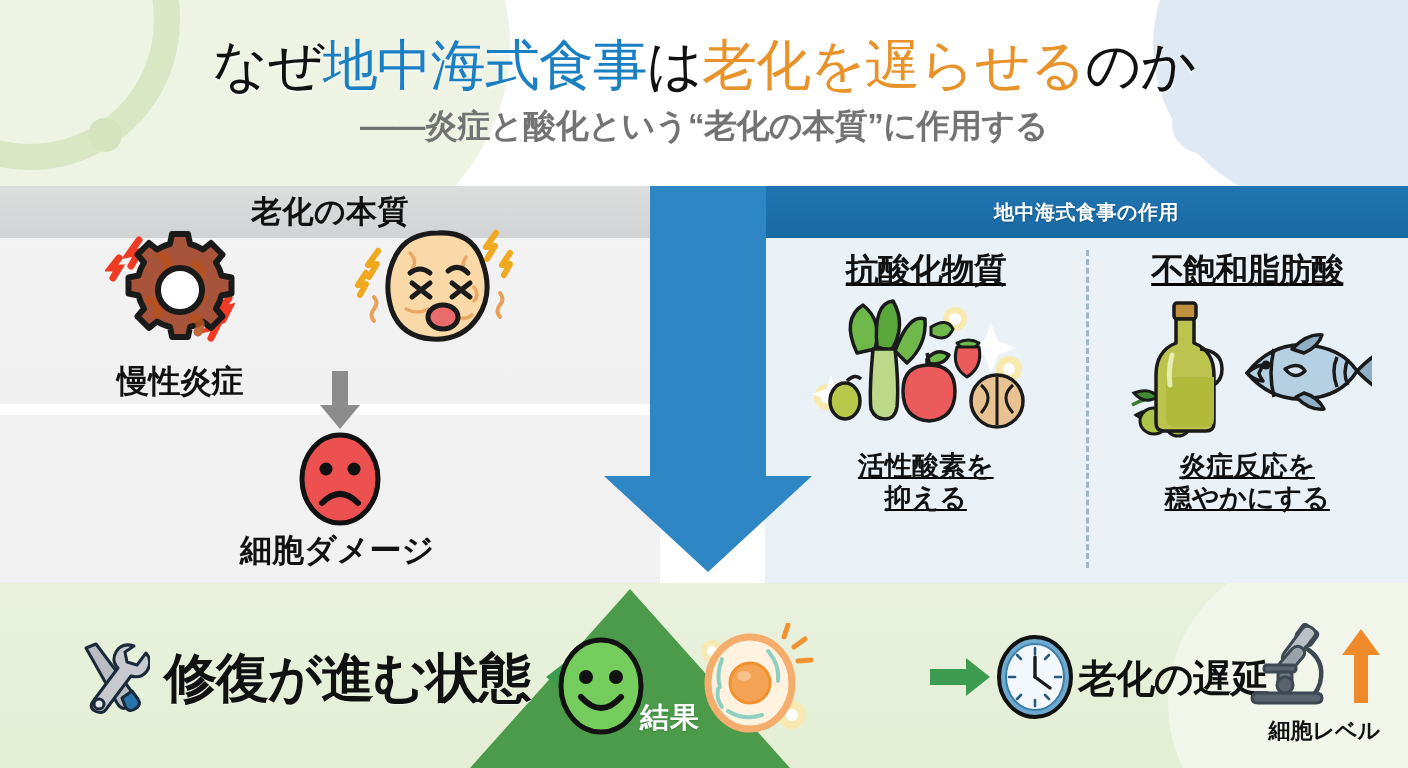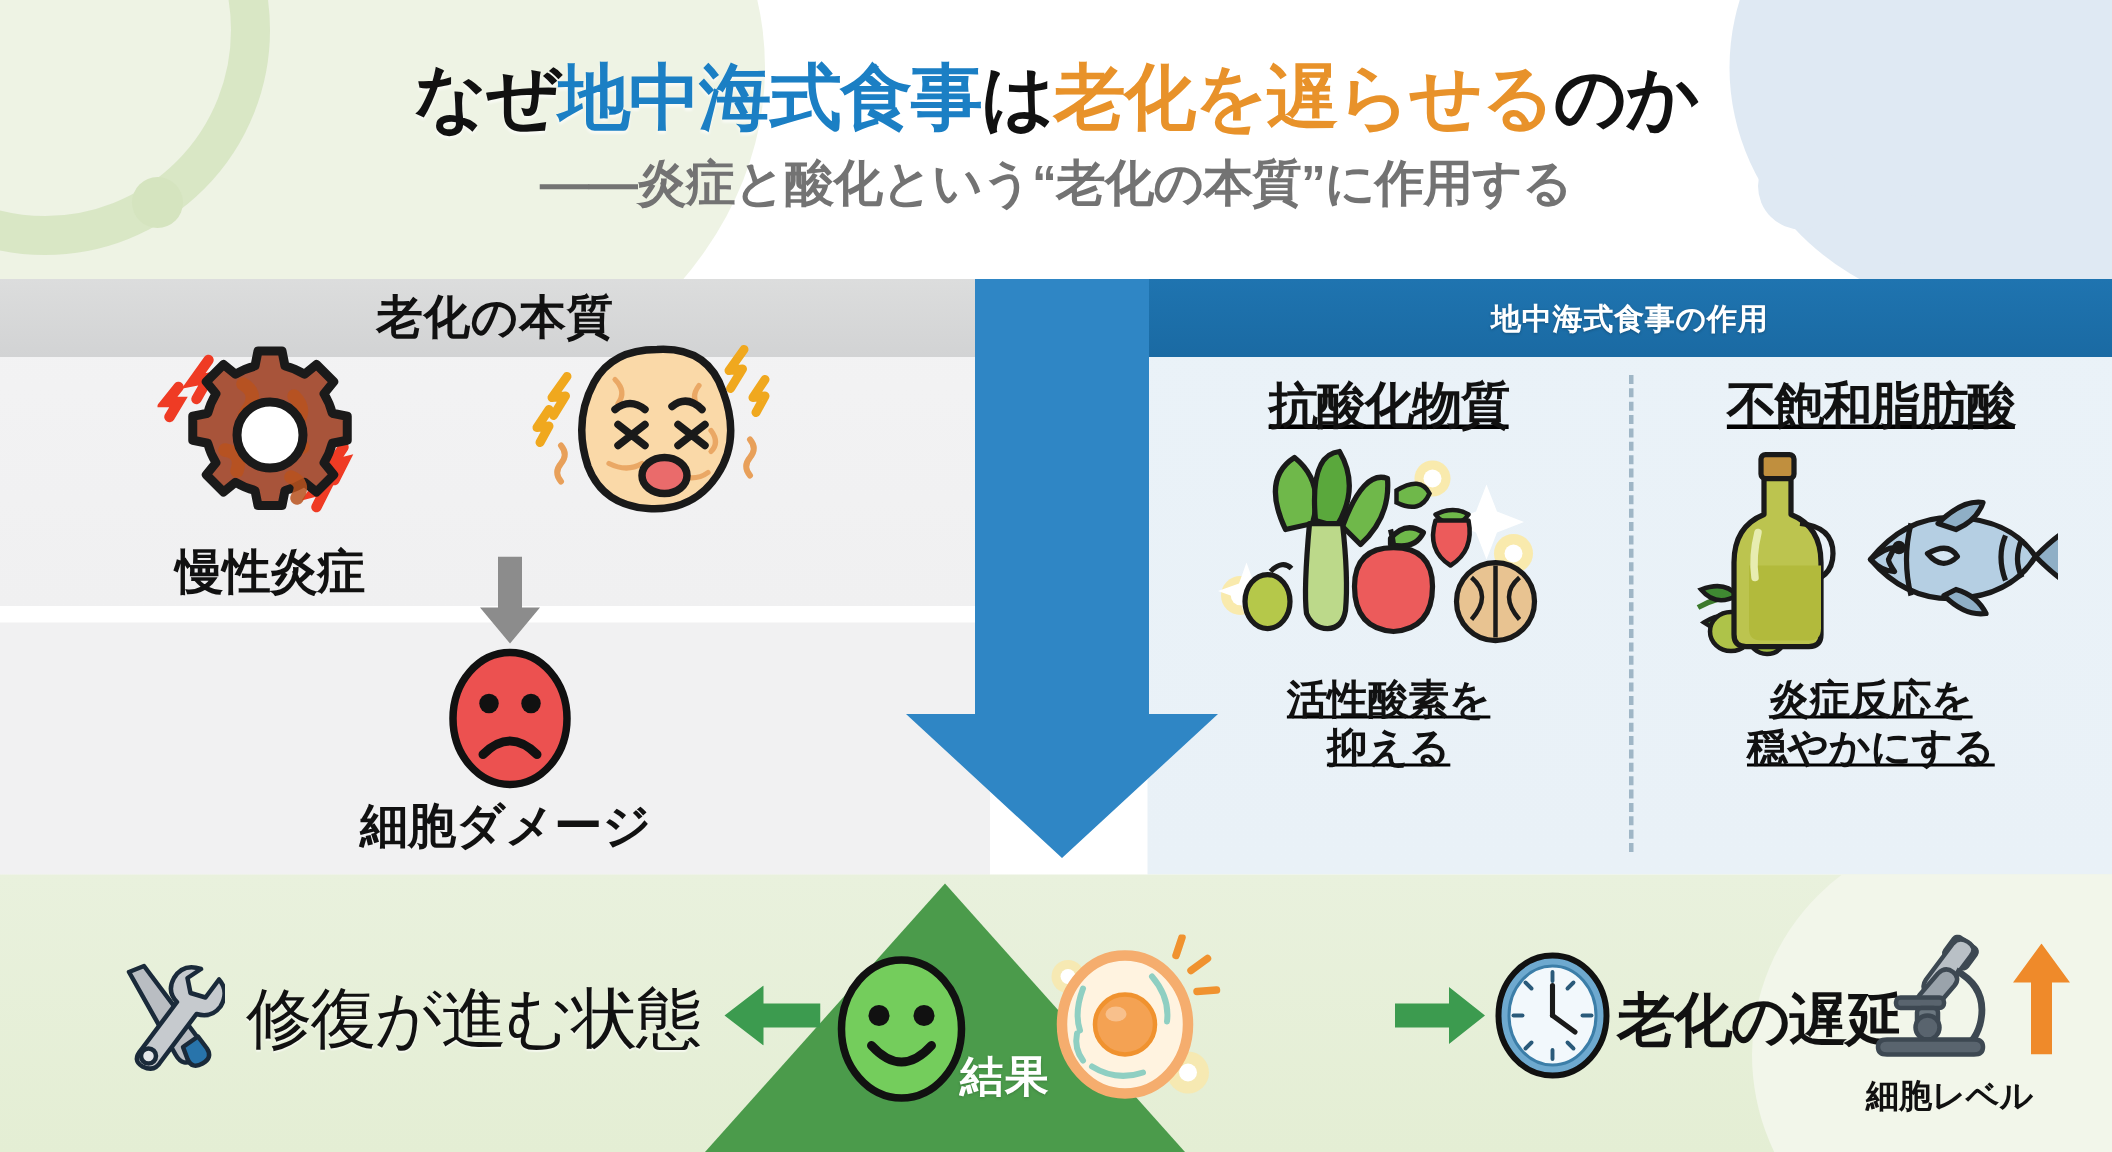--- a/index.html
+++ b/index.html
@@ -46,21 +46,21 @@
     width:46px; height:46px; border-radius:50%; background:#dfe9f3;
   }
 
   
   .title-block {
     position:absolute; left:0; top:0; width:1408px; height:186px;
     display:flex; flex-direction:column; align-items:center; justify-content:center;
     z-index: 5;
   }
   .title-main {
-    font-size: 48px; font-weight: 700; letter-spacing: -1px;
+    font-size: 55px; font-weight: 400; letter-spacing: -1px;
     white-space: nowrap; line-height: 1.05;
     text-shadow: 0 2px 2px rgba(255,255,255,.65);
   }
   .t-black { color:#111111; }
   .t-blue  { color:#1b7fc4; }
   .t-orange{ color:#e8922a; }
   .title-sub {
     margin-top: 9px;
     font-size: 33px; font-weight: 800; color:#737373;
     white-space: nowrap; letter-spacing: -.5px;
@@ -144,32 +144,32 @@
   .green-triangle { position:absolute; left:470px; top:0; width:320px; height:185px; }
   .result-label {
     position:absolute; left:640px; top:115px;
     font-size:29px; font-weight:900; color:#ffffff; letter-spacing:1px;
     text-shadow:0 1px 2px rgba(0,0,0,.18);
   }
   .repair-group {
     position:absolute; left:72px; top:55px;
     display:flex; align-items:center; gap:14px;
   }
-  .repair-text { font-size:44px; font-weight:400; color:#111; letter-spacing:-1px; white-space:nowrap;
+  .repair-text { font-size:53px; font-weight:700; color:#111; letter-spacing:-1px; white-space:nowrap;
                  text-shadow:0 1px 1px rgba(255,255,255,.6); }
   .smiley-pos { position:absolute; left:553px; top:52px; }
   .cell-pos { position:absolute; left:692px; top:40px; }
   .delay-group {
     position:absolute; left:930px; top:50px;
     display:flex; align-items:center; gap:2px;
   }
   .delay-text { font-size:39px; font-weight:900; color:#111; letter-spacing:-1px; white-space:nowrap; }
   .micro-group {
     position:absolute; right:28px; top:40px;
-    display:flex; flex-direction:column; align-items:flex-start;font-family:Liberation Mono, monospace;
+    display:flex; flex-direction:column; align-items:flex-end;font-family:Liberation Mono, monospace;
   }
   .micro-row { display:flex; align-items:center; gap:6px; }
   .micro-label { font-size:22px; font-weight:800; color:#111; margin-top:2px; white-space:nowrap; }
 </style>
 </head>
 <body>
 
 <div id="stage">
 
   <div class="bg-layer">

